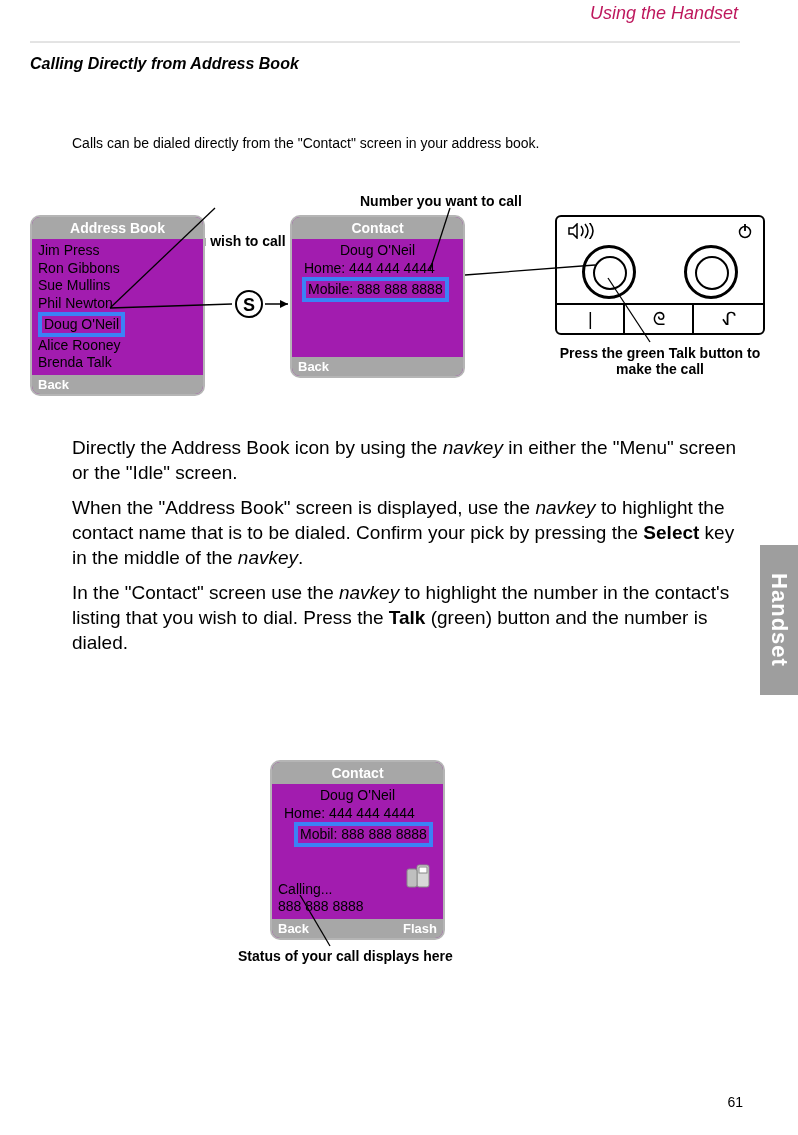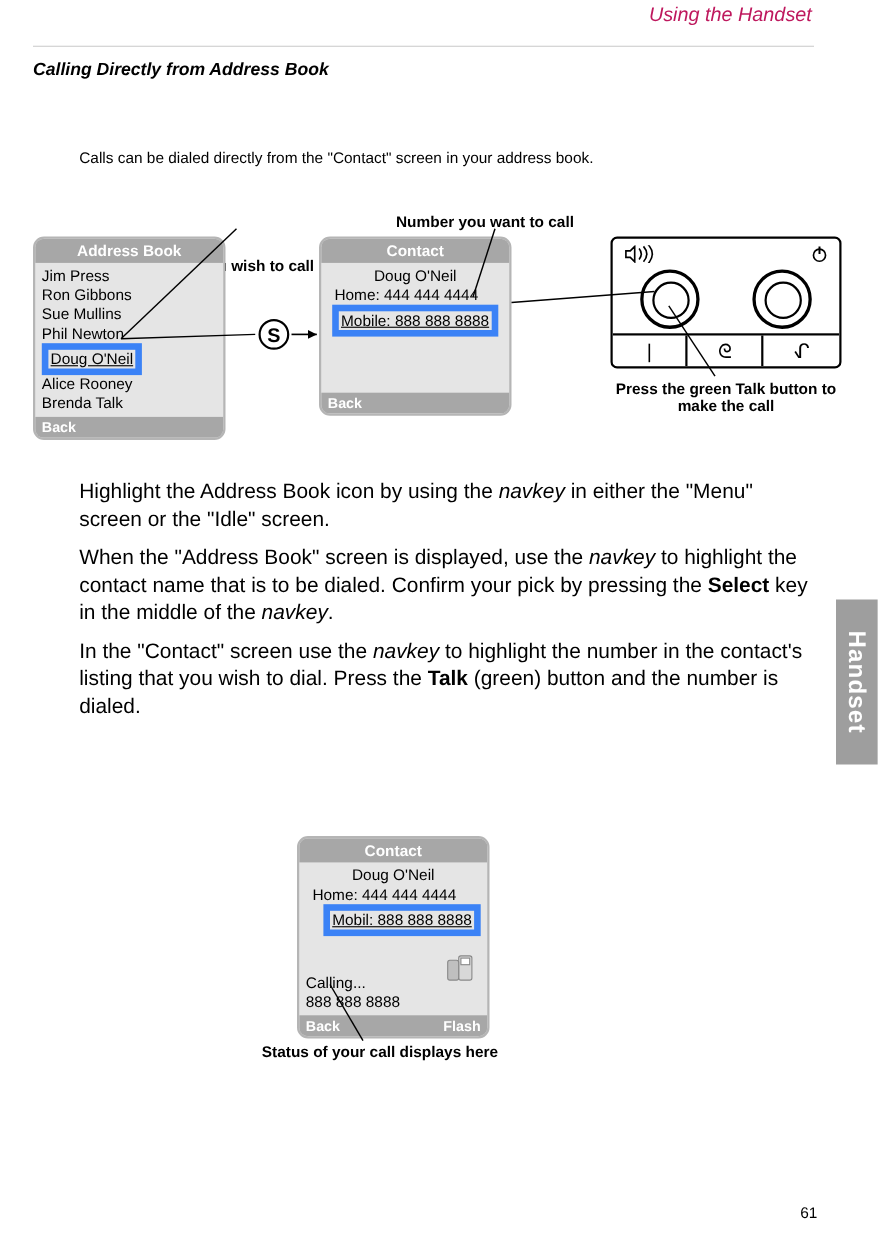--- a/index.html
+++ b/index.html
@@ -38,21 +38,21 @@
   .caption-number { position:absolute; top:193px; left:360px; font-weight:bold; font-size:14px; }
   .caption-press  { position:absolute; top:345px; left:555px; width:210px; font-weight:bold; font-size:14px; text-align:center; }
   .caption-status { position:absolute; top:948px; left:238px; font-weight:bold; font-size:14px; }
 
   
   .screen {
     position: absolute;
     width: 175px;
     border: 2px solid #b5b5b5;
     border-radius: 10px;
-    background: #e5e5e5;
+    background: #a21caf;
     overflow: hidden;
     font-size: 14px;
   }
   .screen .titlebar {
     background: #a7a7a7;
     color: #fff;
     font-weight: bold;
     text-align: center;
     padding: 3px 0;
     font-size: 14px;
@@ -60,25 +60,24 @@
   .screen .body { padding: 3px 6px; min-height: 118px; line-height:1.25; }
   .screen .footer {
     background: #a7a7a7;
     color: #fff;
     font-weight: bold;
     font-size: 13px;
     display:flex; justify-content:space-between;
     padding: 2px 6px;
   }
   .boxed {
-    border: 6px solid #3b82f6;
+    border: 4px solid #3b82f6;
     display: inline-block;
     padding: 0 2px;
     line-height: 1.2;
-    text-decoration: underline;
   }
   .ctr { text-align:center; }
 
   .screen1 { top: 215px; left: 30px; }
   .screen2 { top: 215px; left: 290px; }
   .screen3 { top: 760px; left: 270px; }
 
   
   .s-circle {
     position:absolute;
@@ -233,21 +232,21 @@
       <div class="inner"></div>
     </div>
   <div class="bottom">
     <div class="kcell">|</div>
     <div class="kcell">ᘓ</div>
     <div class="kcell">ᖋ</div>
   </div>
 </div>
 
 <div class="para-block p1">
-  <span>Highlight the Address Book icon by using the </span><em class="nav">navkey</em><span> in either the "Menu" screen or the "Idle" screen.</span>
+  <span>Directly the Address Book icon by using the </span><em class="nav">navkey</em><span> in either the "Menu" screen or the "Idle" screen.</span>
 </div>
 <div class="para-block p2">
   <span>When the "Address Book" screen is displayed, use the </span><em class="nav">navkey</em><span> to highlight the contact name that is to be dialed. Confirm your pick by pressing the </span><b>Select</b><span> key in the middle of the </span><em class="nav">navkey</em><span>.</span>
 </div>
 <div class="para-block p3">
   <span>In the "Contact" screen use the </span><em class="nav">navkey</em><span> to highlight the number in the contact's listing that you wish to dial. Press the </span><b>Talk</b><span> (green) button and the number is dialed.</span>
 </div>
 
 <div class="screen screen3">
   <div class="titlebar">Contact</div>

